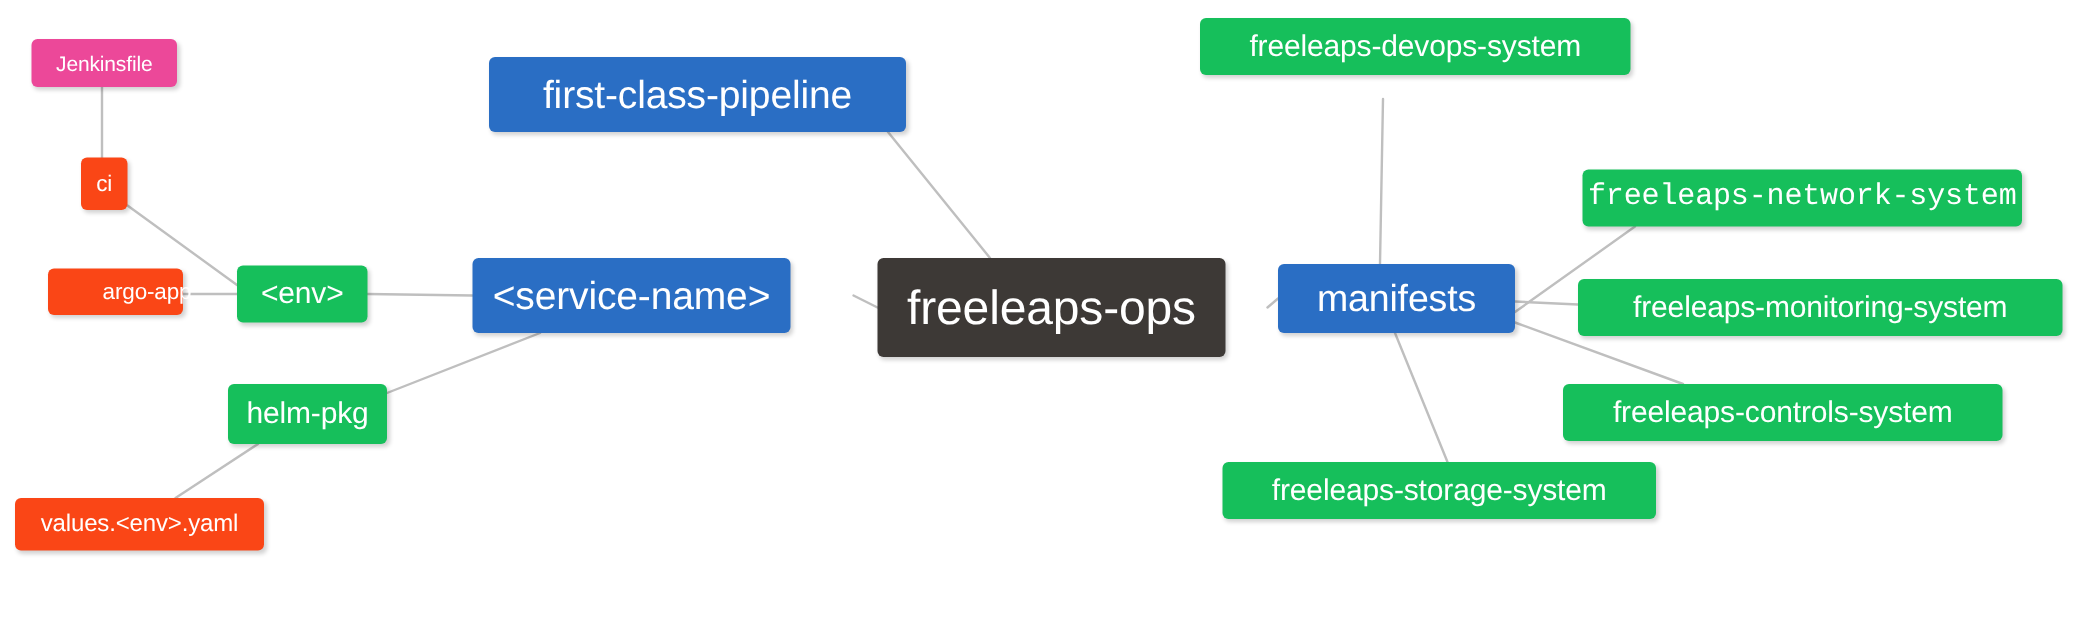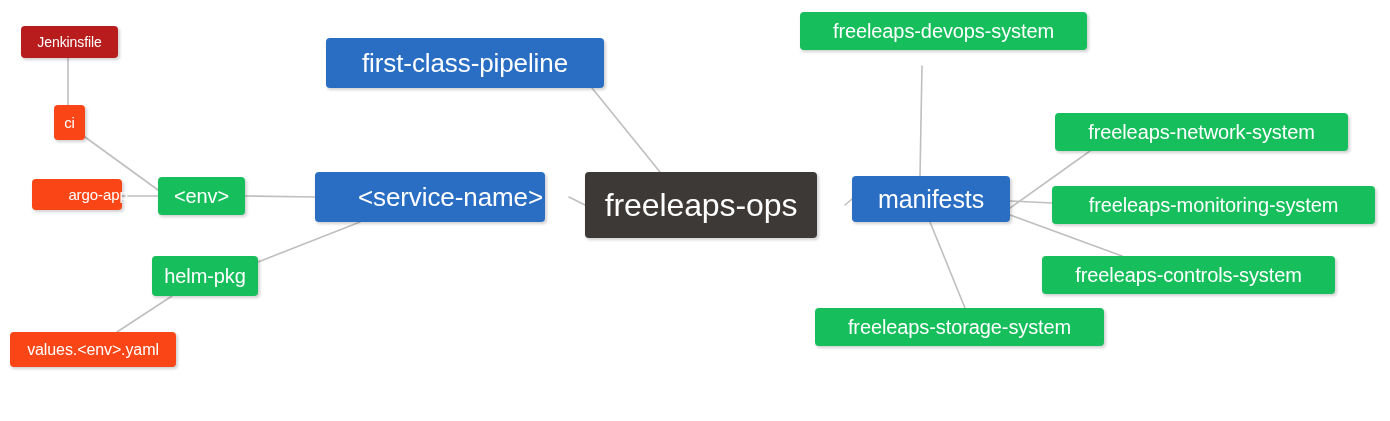--- a/index.html
+++ b/index.html
@@ -44,21 +44,21 @@
   }
   .node-label {
     display: block;
     padding: 0 2px;
   }
   
   .c-root   { background: #3d3936; }
   .c-blue   { background: #2a6ec4; }
   .c-green  { background: #16bf5b; }
   .c-red    { background: #fa4616; }
-  .c-orange { background: #b91c1c; }
+  .c-orange { background: #ec4899; }
 </style>
 </head>
 <body>
 
 <div id="canvas">
   <svg id="edge-layer" viewBox="0 0 1390 421" xmlns="http://www.w3.org/2000/svg">
       <line x1="585" y1="205" x2="569" y2="197" stroke="#bfbfbf" stroke-width="1.6" stroke-linecap="round"></line>
       <line x1="592" y1="88" x2="660" y2="172" stroke="#bfbfbf" stroke-width="1.6" stroke-linecap="round"></line>
       <line x1="845" y1="205" x2="852" y2="199" stroke="#bfbfbf" stroke-width="1.6" stroke-linecap="round"></line>
       <line x1="315" y1="197" x2="245" y2="196" stroke="#bfbfbf" stroke-width="1.6" stroke-linecap="round"></line>
@@ -70,21 +70,21 @@
       <line x1="920" y1="176" x2="922" y2="66" stroke="#bfbfbf" stroke-width="1.6" stroke-linecap="round"></line>
       <line x1="1010" y1="208" x2="1090" y2="151" stroke="#bfbfbf" stroke-width="1.6" stroke-linecap="round"></line>
       <line x1="1010" y1="201" x2="1052" y2="203" stroke="#bfbfbf" stroke-width="1.6" stroke-linecap="round"></line>
       <line x1="1010" y1="215" x2="1122" y2="256" stroke="#bfbfbf" stroke-width="1.6" stroke-linecap="round"></line>
       <line x1="930" y1="222" x2="965" y2="308" stroke="#bfbfbf" stroke-width="1.6" stroke-linecap="round"></line>
     </svg>
   <div id="node-layer">
       <div class="node c-root" style="left: 585px; top: 172px; width: 232px; height: 66px; font-size: 32px;">
         <span class="node-label">freeleaps-ops</span>
       </div>
-      <div class="node c-blue" style="left: 315px; top: 172px; width: 230px; height: 50px; font-size: 26px; justify-content: flex-end;">
+      <div class="node c-blue" style="left: 315px; top: 172px; width: 212px; height: 50px; font-size: 26px;">
         <span class="node-label">&lt;service-name&gt;</span>
       </div>
       <div class="node c-blue" style="left: 314px; top: 38px; width: 278px; height: 50px; font-size: 26px; margin-left: 12px;">
         <span class="node-label">first-class-pipeline</span>
       </div>
       <div class="node c-blue" style="left: 852px; top: 176px; width: 158px; height: 46px; font-size: 25px;">
         <span class="node-label">manifests</span>
       </div>
       <div class="node c-green" style="left: 158px; top: 177px; width: 87px; height: 38px; font-size: 20px;">
         <span class="node-label">&lt;env&gt;</span>
@@ -100,21 +100,21 @@
       </div>
       <div class="node c-orange" style="left: 21px; top: 26px; width: 97px; height: 32px; font-size: 14px;">
         <span class="node-label">Jenkinsfile</span>
       </div>
       <div class="node c-red" style="left: 10px; top: 332px; width: 166px; height: 35px; font-size: 16px;">
         <span class="node-label">values.&lt;env&gt;.yaml</span>
       </div>
       <div class="node c-green" style="left: 800px; top: 12px; width: 287px; height: 38px; font-size: 20px;">
         <span class="node-label">freeleaps-devops-system</span>
       </div>
-      <div class="node c-green" style="left: 1055px; top: 113px; width: 293px; height: 38px; font-size: 20px;">
+      <div class="node c-green" style="left: 1055px; top: 113px; width: 293px; height: 38px; font-size: 20px; font-family: Liberation Mono, monospace;">
         <span class="node-label">freeleaps-network-system</span>
       </div>
       <div class="node c-green" style="left: 1052px; top: 186px; width: 323px; height: 38px; font-size: 20px;">
         <span class="node-label">freeleaps-monitoring-system</span>
       </div>
       <div class="node c-green" style="left: 1042px; top: 256px; width: 293px; height: 38px; font-size: 20px;">
         <span class="node-label">freeleaps-controls-system</span>
       </div>
       <div class="node c-green" style="left: 815px; top: 308px; width: 289px; height: 38px; font-size: 20px;">
         <span class="node-label">freeleaps-storage-system</span>

